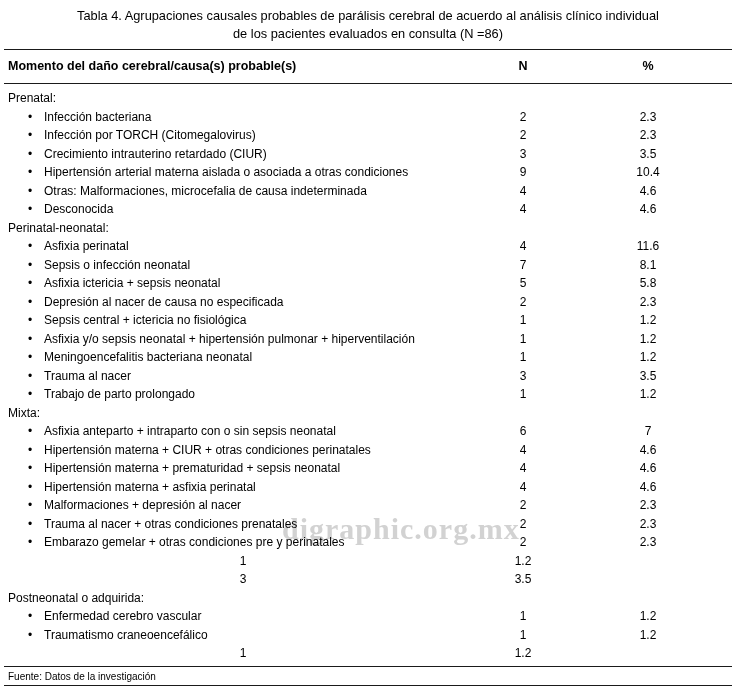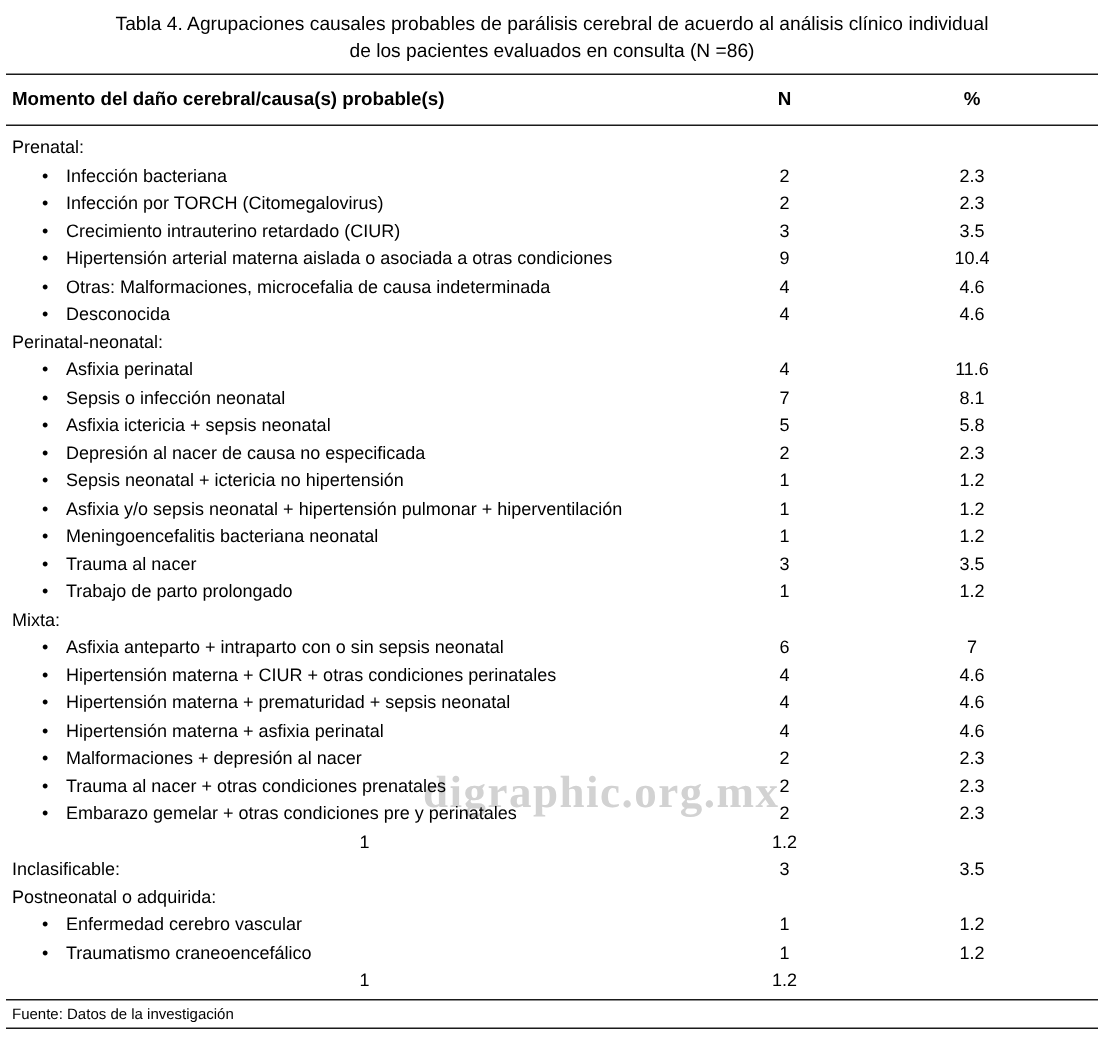--- a/index.html
+++ b/index.html
@@ -150,21 +150,21 @@
           <div class="cell cause item-cause"><span class="bullet">•</span><span>Asfixia ictericia + sepsis neonatal</span></div>
           <div class="cell n">5</div>
           <div class="cell pct">5.8</div>
         </div>
         <div class="grid-row row item-row">
           <div class="cell cause item-cause"><span class="bullet">•</span><span>Depresión al nacer de causa no especificada</span></div>
           <div class="cell n">2</div>
           <div class="cell pct">2.3</div>
         </div>
         <div class="grid-row row item-row">
-          <div class="cell cause item-cause"><span class="bullet">•</span><span>Sepsis neonatal + ictericia no hipertensión</span></div>
+          <div class="cell cause item-cause"><span class="bullet">•</span><span>Sepsis central + ictericia no fisiológica</span></div>
           <div class="cell n">1</div>
           <div class="cell pct">1.2</div>
         </div>
         <div class="grid-row row item-row">
           <div class="cell cause item-cause"><span class="bullet">•</span><span>Asfixia y/o sepsis neonatal + hipertensión pulmonar + hiperventilación</span></div>
           <div class="cell n">1</div>
           <div class="cell pct">1.2</div>
         </div>
         <div class="grid-row row item-row">
           <div class="cell cause item-cause"><span class="bullet">•</span><span>Meningoencefalitis bacteriana neonatal</span></div>
@@ -219,21 +219,20 @@
         <div class="grid-row row item-row">
           <div class="cell cause item-cause"><span class="bullet">•</span><span>Embarazo gemelar + otras condiciones pre y perinatales</span></div>
           <div class="cell n">2</div>
           <div class="cell pct">2.3</div>
         </div>
         <div class="grid-row row item-row">
           <div class="cell n">1</div>
           <div class="cell pct">1.2</div>
         </div>
         <div class="grid-row row section-row">
-          <div class="cell cause section-label">Inclasificable:</div>
           <div class="cell n">3</div>
           <div class="cell pct">3.5</div>
         </div>
         <div class="grid-row row section-row">
           <div class="cell cause section-label">Postneonatal o adquirida:</div>
           <div class="cell n"></div>
           <div class="cell pct"></div>
         </div>
         <div class="grid-row row item-row">
           <div class="cell cause item-cause"><span class="bullet">•</span><span>Enfermedad cerebro vascular</span></div>

